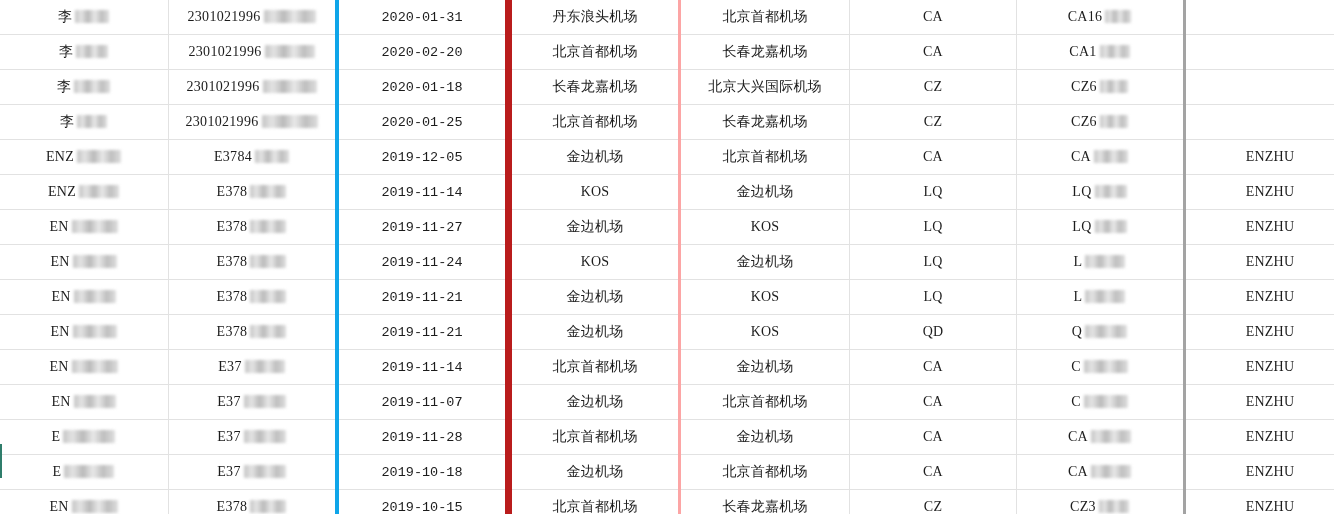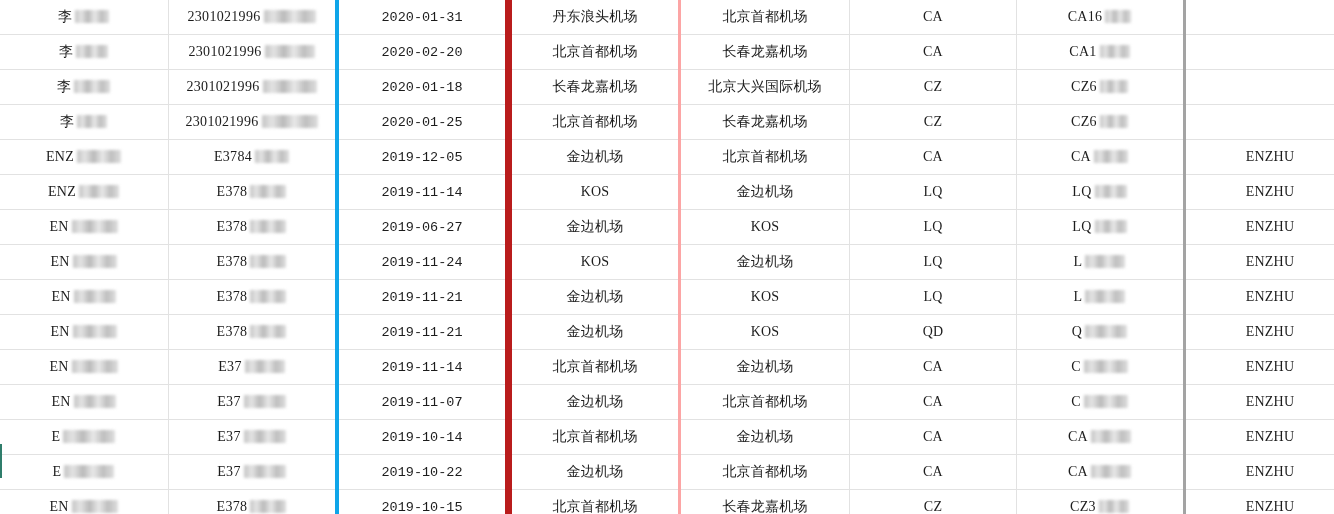--- a/index.html
+++ b/index.html
@@ -254,21 +254,21 @@
         <tr>
           <td class="c0"><span class="cell-inner">
               <span class="txt">EN</span>
               <span class="blur" style="width: 46px;"></span>
             </span></td>
           <td class="c1"><span class="cell-inner">
               <span class="txt code">E378</span>
               <span class="blur" style="width: 36px;"></span>
             </span></td>
           <td class="c2"><span class="cell-inner">
-              <span class="txt date">2019-06-27</span>
+              <span class="txt date">2019-11-27</span>
             </span></td>
           <td class="c3"><span class="cell-inner">
               <span class="txt">金边机场</span>
             </span></td>
           <td class="c4"><span class="cell-inner">
               <span class="txt">KOS</span>
             </span></td>
           <td class="c5"><span class="cell-inner">
               <span class="txt">LQ</span>
             </span></td>
@@ -428,21 +428,21 @@
         <tr>
           <td class="c0"><span class="cell-inner">
               <span class="txt">E</span>
               <span class="blur" style="width: 52px;"></span>
             </span></td>
           <td class="c1"><span class="cell-inner">
               <span class="txt code">E37</span>
               <span class="blur" style="width: 42px;"></span>
             </span></td>
           <td class="c2"><span class="cell-inner">
-              <span class="txt date">2019-10-14</span>
+              <span class="txt date">2019-11-28</span>
             </span></td>
           <td class="c3"><span class="cell-inner">
               <span class="txt">北京首都机场</span>
             </span></td>
           <td class="c4"><span class="cell-inner">
               <span class="txt">金边机场</span>
             </span></td>
           <td class="c5"><span class="cell-inner">
               <span class="txt">CA</span>
             </span></td>
@@ -457,21 +457,21 @@
         <tr>
           <td class="c0"><span class="cell-inner">
               <span class="txt">E</span>
               <span class="blur" style="width: 50px;"></span>
             </span></td>
           <td class="c1"><span class="cell-inner">
               <span class="txt code">E37</span>
               <span class="blur" style="width: 42px;"></span>
             </span></td>
           <td class="c2"><span class="cell-inner">
-              <span class="txt date">2019-10-22</span>
+              <span class="txt date">2019-10-18</span>
             </span></td>
           <td class="c3"><span class="cell-inner">
               <span class="txt">金边机场</span>
             </span></td>
           <td class="c4"><span class="cell-inner">
               <span class="txt">北京首都机场</span>
             </span></td>
           <td class="c5"><span class="cell-inner">
               <span class="txt">CA</span>
             </span></td>

